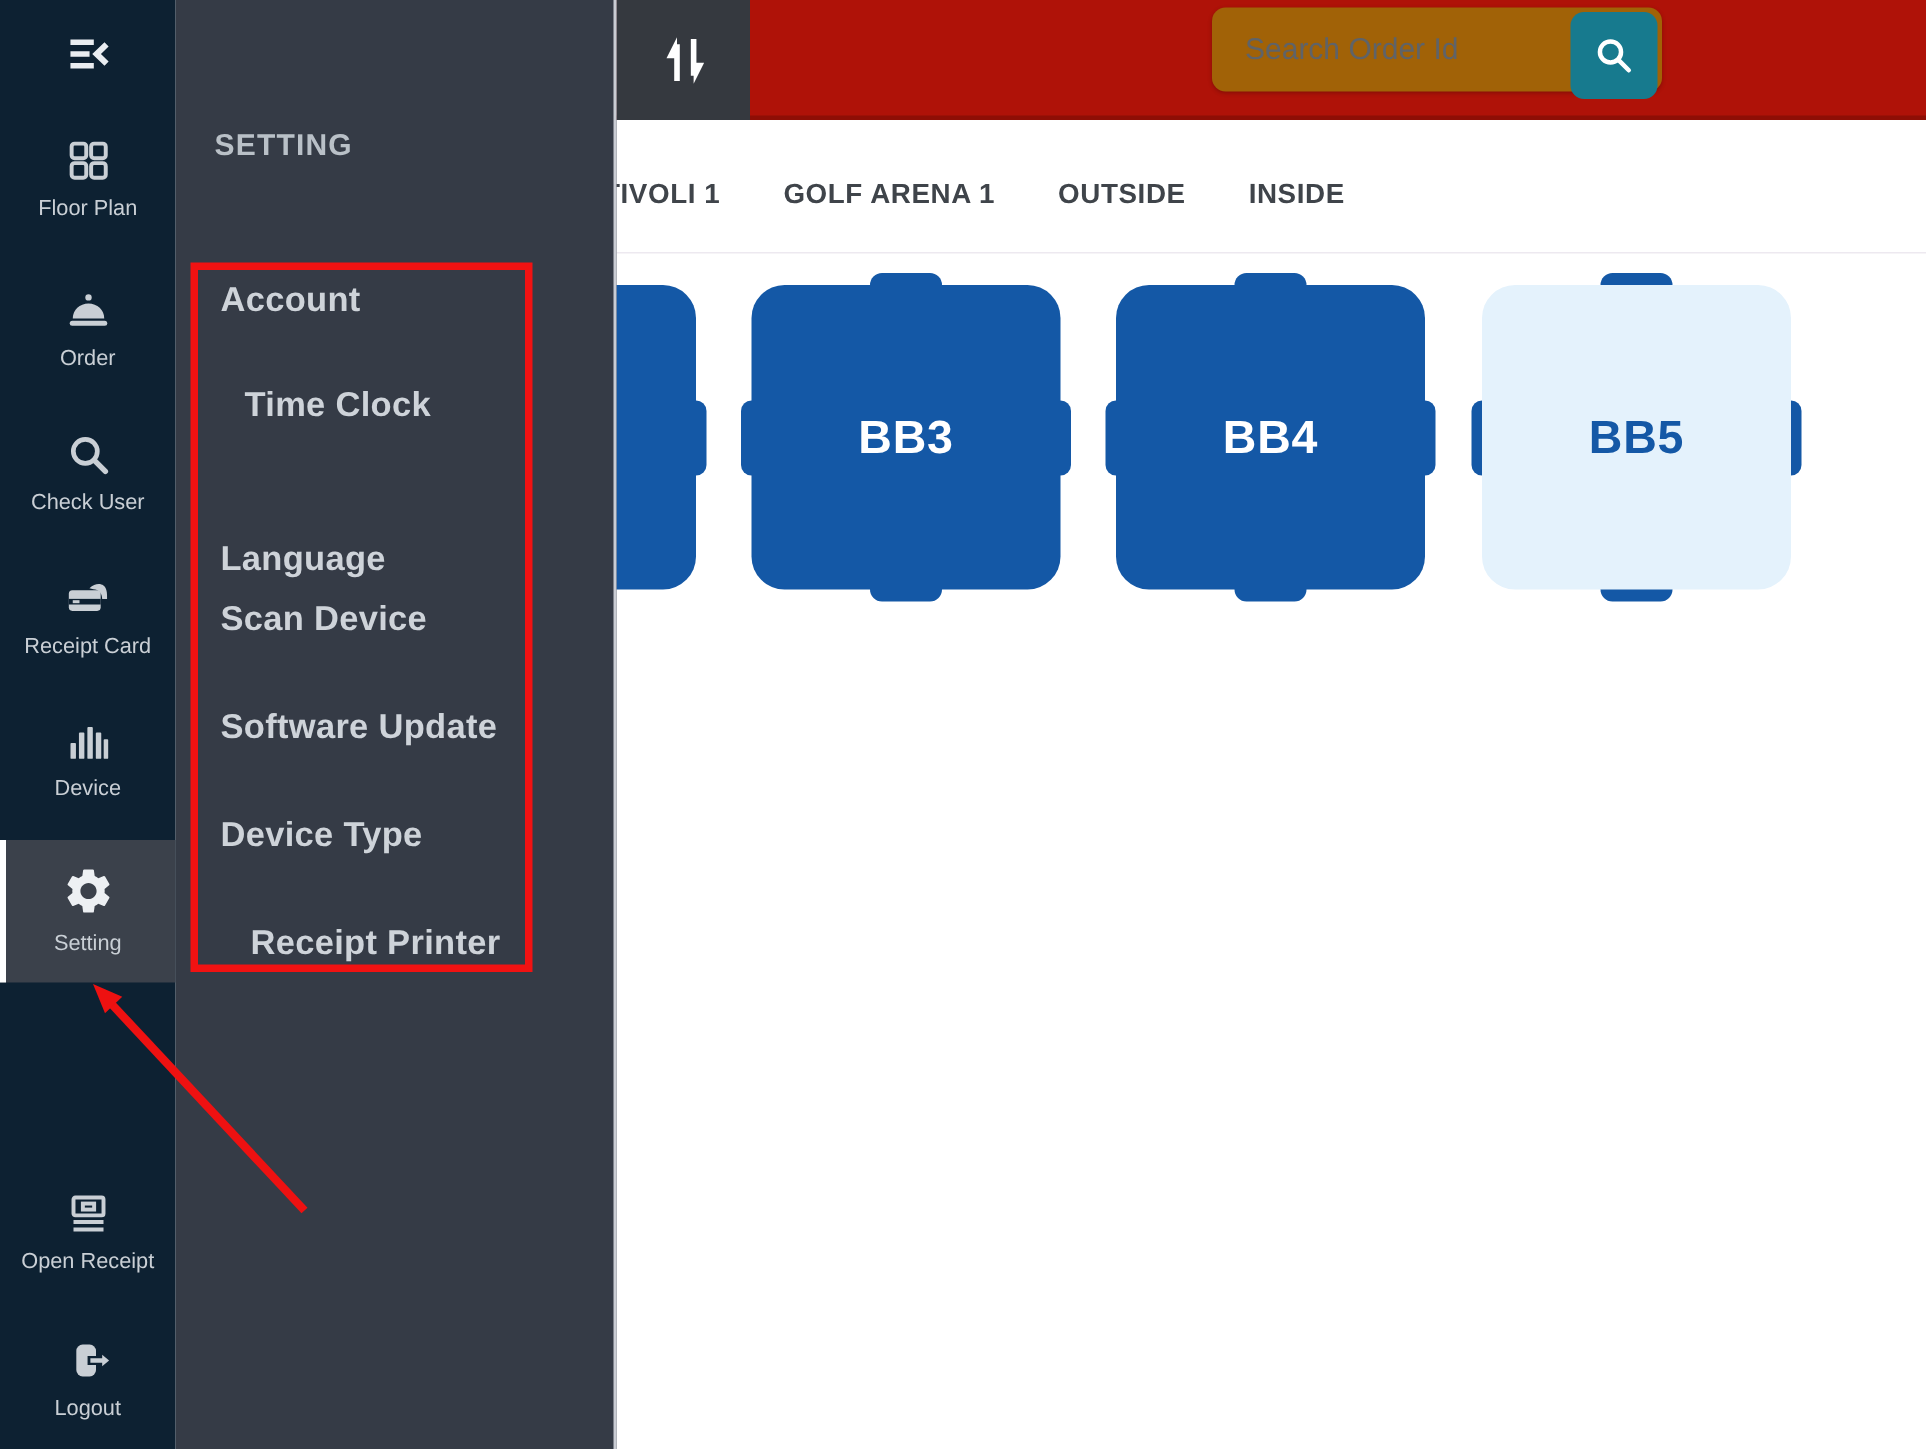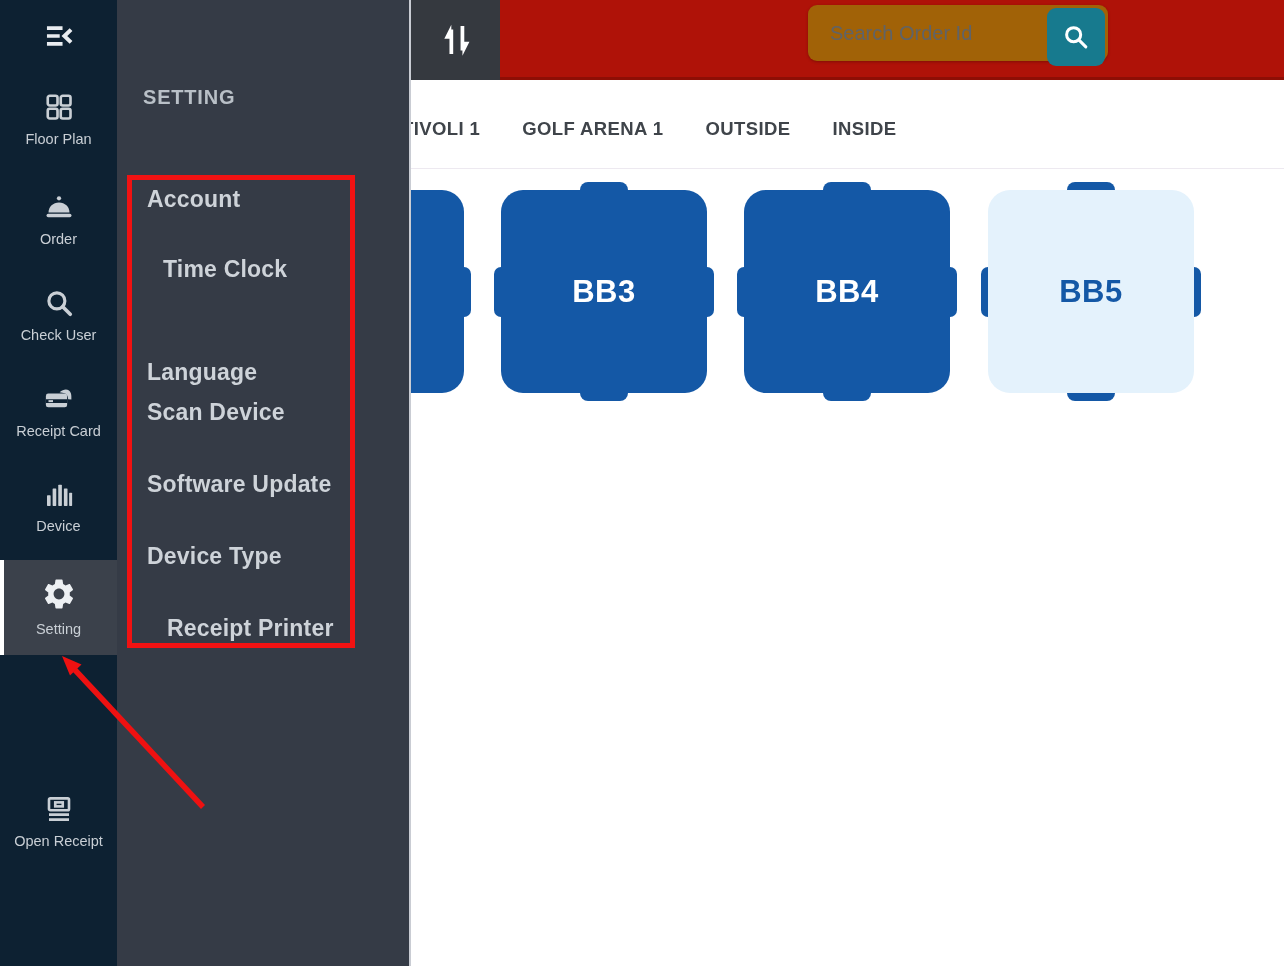--- a/index.html
+++ b/index.html
@@ -272,20 +272,29 @@
 
     <div class="side-item" style="top:794px;">
       <svg class="icon" viewBox="0 0 24 24" fill="none" stroke="#C9CFD5" stroke-width="2.1">
         <rect x="4" y="3.5" width="16" height="9.5" rx="1"></rect>
         <rect x="9" y="6.7" width="6" height="3.2"></rect>
         <path d="M4 16.5h16M4 20.5h16"></path>
       </svg>
       <span>Open Receipt</span>
     </div>
 
+    <div class="side-item" style="top:892px;">
+      <svg class="icon" viewBox="0 0 24 24">
+        <rect x="5.5" y="3.5" width="10.5" height="17" rx="3.4" fill="#C9CFD5"></rect>
+        <rect x="11.5" y="9.6" width="5" height="4.8" fill="#0D2132"></rect>
+        <path d="M13 12h7" stroke="#C9CFD5" stroke-width="2.4"></path>
+        <polygon points="23,12 19.3,8.9 19.3,15.1" fill="#C9CFD5"></polygon>
+      </svg>
+      <span>Logout</span>
+    </div>
   </div>
 
   <div class="annotation-rect"></div>
   <svg class="annotation-arrow" viewBox="0 0 1284 966">
     <line x1="203" y1="807" x2="75" y2="670" stroke="#EE1111" stroke-width="5.5"></line>
     <polygon points="62,656 81.5,664.5 70,675.5" fill="#EE1111"></polygon>
   </svg>
 
 </div>
 

